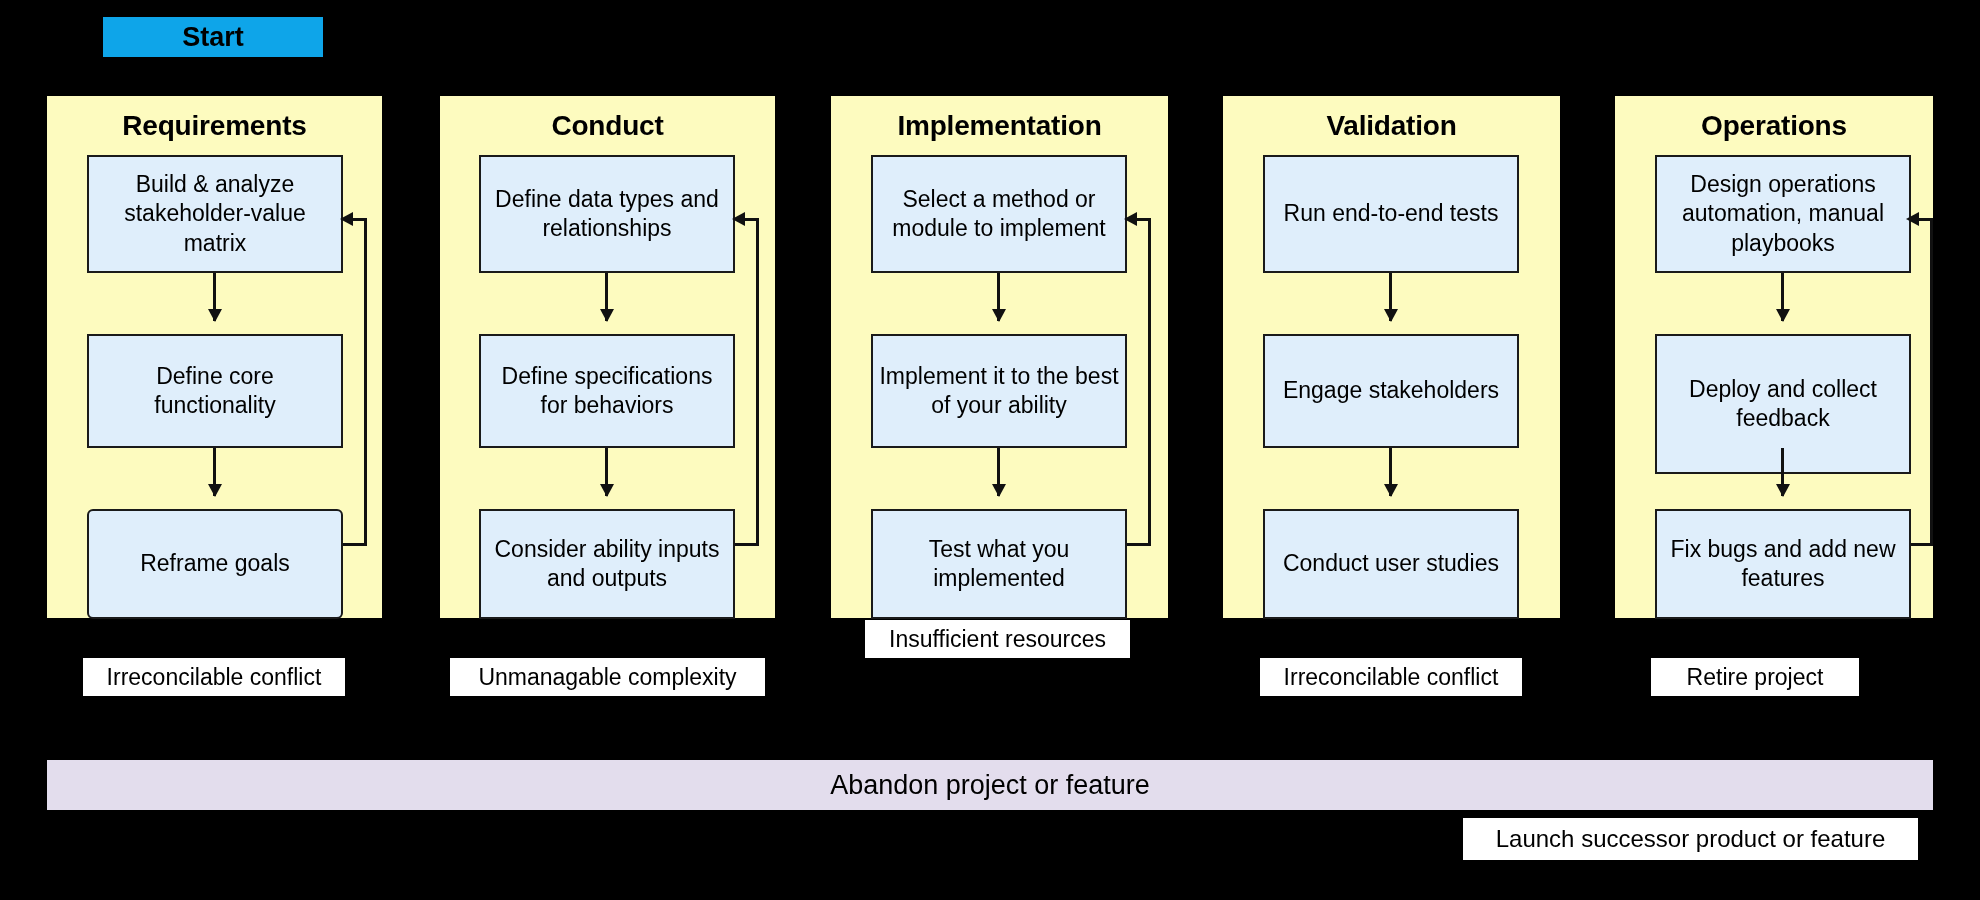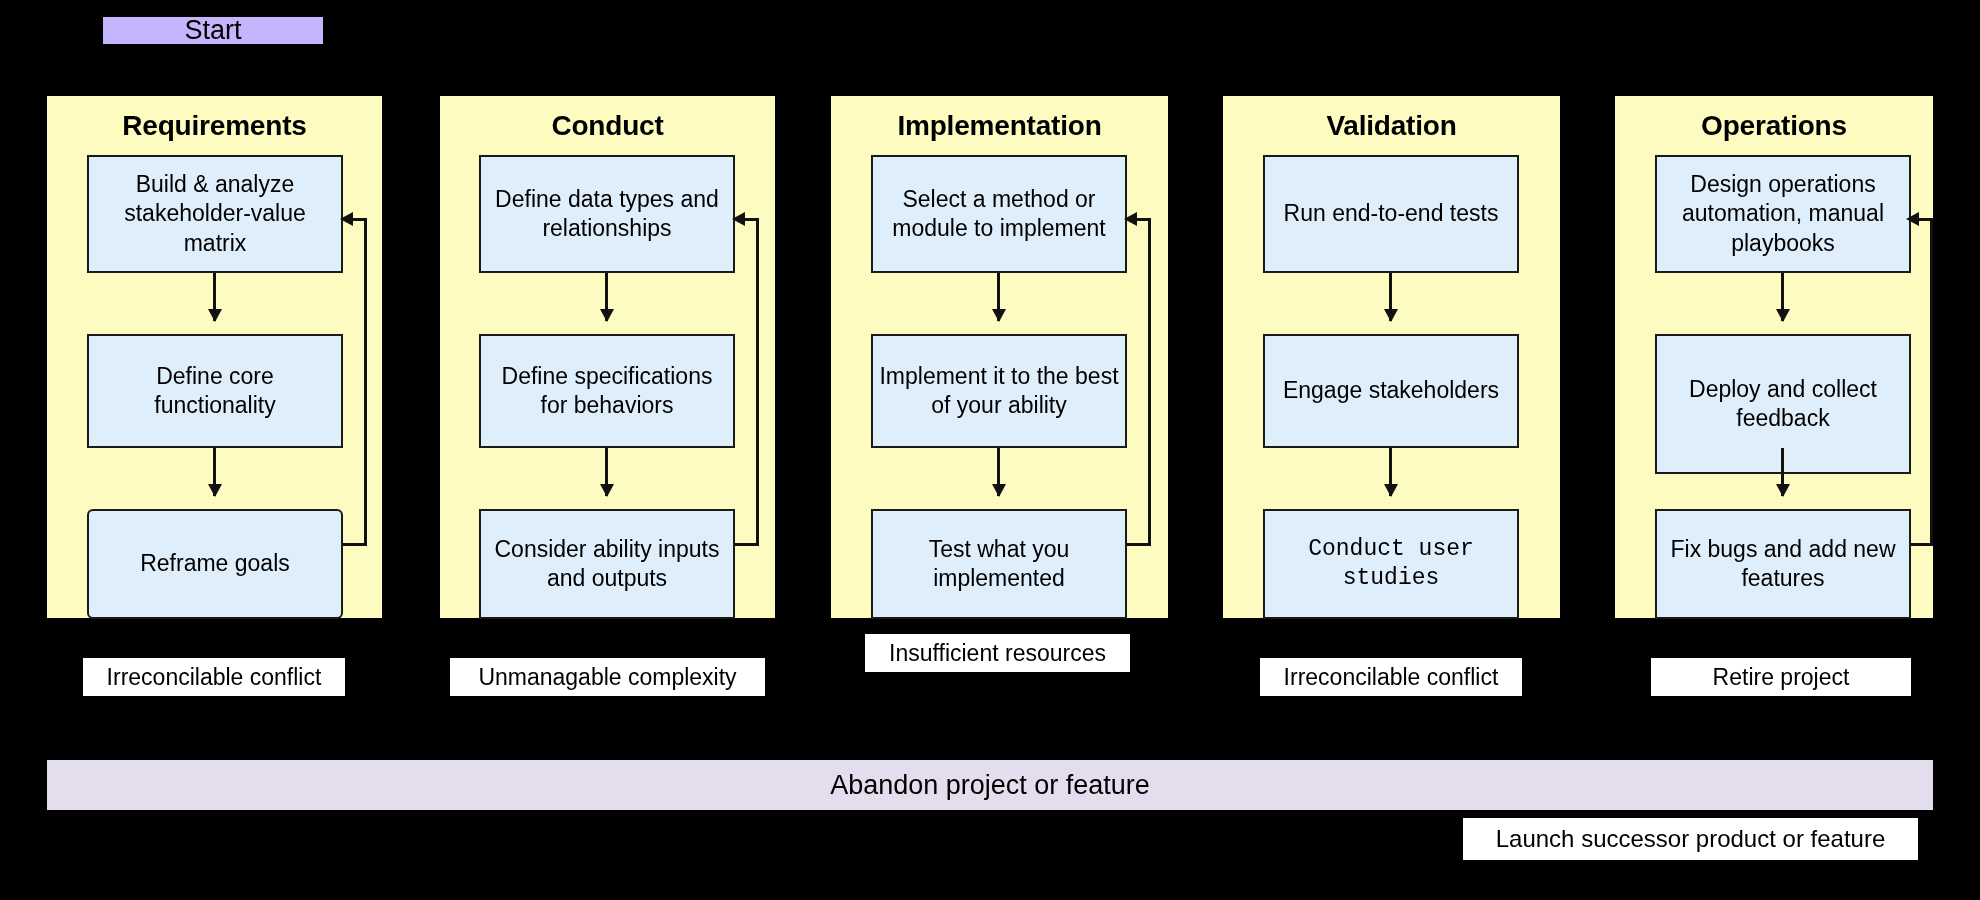--- a/index.html
+++ b/index.html
@@ -5,23 +5,23 @@
   html,body{margin:0;padding:0;background:#000;}
   body{
     width:1980px;height:900px;position:relative;overflow:hidden;
     font-family:"Liberation Sans","DejaVu Sans",sans-serif;
     background:#000;color:#000;
   }
   .stage{position:absolute;left:0;top:0;width:1980px;height:900px;}
 
   
   .start-box{
-    position:absolute;left:103px;top:17px;width:220px;height:27px;
-    background:#c4b5fd;display:flex;align-items:center;justify-content:center;
-    font-size:27px;line-height:1;color:#000;
+    position:absolute;left:103px;top:17px;width:220px;height:40px;
+    background:#0ea5e9;display:flex;align-items:center;justify-content:center;
+    font-size:27px;line-height:1;color:#000;font-weight:bold;
   }
 
   
   .phase{
     position:absolute;top:96px;height:522px;
     background:#fdfbbf;
   }
   .phase-title{
     position:absolute;left:0;right:0;top:14px;
     text-align:center;font-size:28px;font-weight:bold;color:#000;
@@ -127,45 +127,45 @@
   <div class="conn" style="left:997px;top:273px;height:48px;"></div>
   <div class="step" style="left:871px;top:334px;width:256px;height:114px;">Implement it to the best of your ability</div>
   <div class="conn" style="left:997px;top:448px;height:48px;"></div>
   <div class="step" style="left:871px;top:509px;width:256px;height:110px;">Test what you implemented</div>
   <div class="loop">
     <div class="lv" style="left:1148px;top:219px;height:326px;"></div>
     <div class="lh" style="left:1127px;top:543px;width:24px;"></div>
     <div class="lh" style="left:1136px;top:218px;width:15px;"></div>
     <div class="lhead" style="left:1124px;top:212px;"></div>
   </div>
-  <div class="exit-label" style="left:865px;top:634px;width:265px;">Insufficient resources</div>
+  <div class="exit-label" style="left:865px;top:620px;width:265px;">Insufficient resources</div>
 
   <div class="phase" style="left:1223px;width:337px;">
     <div class="phase-title">Validation</div>
   </div>
   <div class="step" style="left:1263px;top:155px;width:256px;height:118px;">Run end-to-end tests</div>
   <div class="conn" style="left:1389px;top:273px;height:48px;"></div>
   <div class="step" style="left:1263px;top:334px;width:256px;height:114px;">Engage stakeholders</div>
   <div class="conn" style="left:1389px;top:448px;height:48px;"></div>
-  <div class="step" style="left:1263px;top:509px;width:256px;height:110px;font-family:Liberation Mono, monospace;">Conduct user studies</div>
+  <div class="step" style="left:1263px;top:509px;width:256px;height:110px;">Conduct user studies</div>
   <div class="exit-label" style="left:1260px;top:658px;width:262px;">Irreconcilable conflict</div>
 
   <div class="phase" style="left:1615px;width:318px;">
     <div class="phase-title">Operations</div>
   </div>
   <div class="step" style="left:1655px;top:155px;width:256px;height:118px;">Design operations automation, manual playbooks</div>
   <div class="conn" style="left:1781px;top:273px;height:48px;"></div>
   <div class="step" style="left:1655px;top:334px;width:256px;height:140px;">Deploy and collect feedback</div>
   <div class="conn" style="left:1781px;top:448px;height:48px;"></div>
   <div class="step" style="left:1655px;top:509px;width:256px;height:110px;">Fix bugs and add new features</div>
   <div class="loop">
     <div class="lv" style="left:1930px;top:219px;height:326px;"></div>
     <div class="lh" style="left:1911px;top:543px;width:22px;"></div>
     <div class="lh" style="left:1918px;top:218px;width:15px;"></div>
     <div class="lhead" style="left:1906px;top:212px;"></div>
   </div>
-  <div class="exit-label" style="left:1651px;top:658px;width:260px;">Retire project</div>
+  <div class="exit-label" style="left:1651px;top:658px;width:208px;">Retire project</div>
 
   <div class="abandon-bar">Abandon project or feature</div>
 
   <div class="launch-box">Launch successor product or feature</div>
 
 </div>
 
 </body></html>

